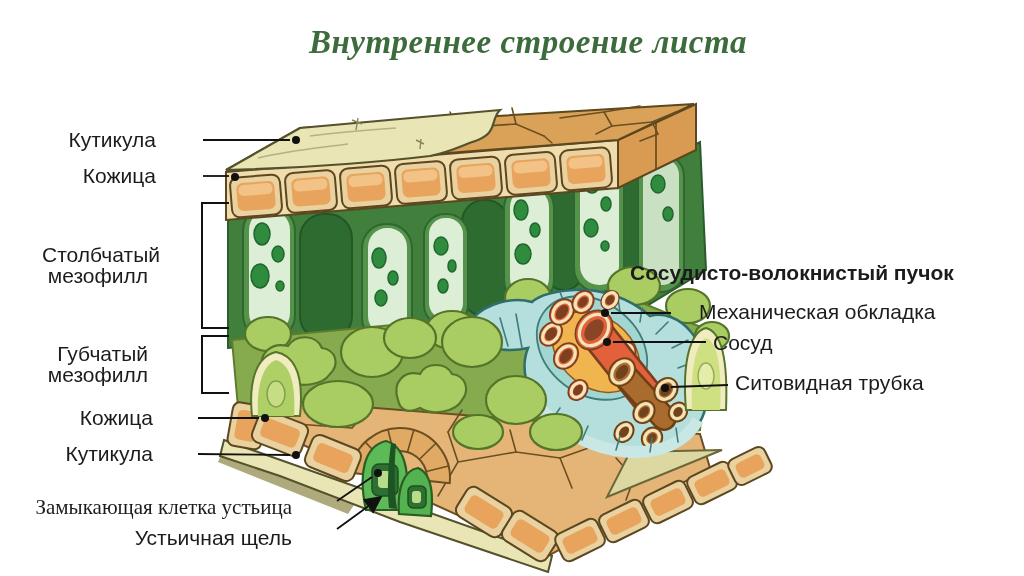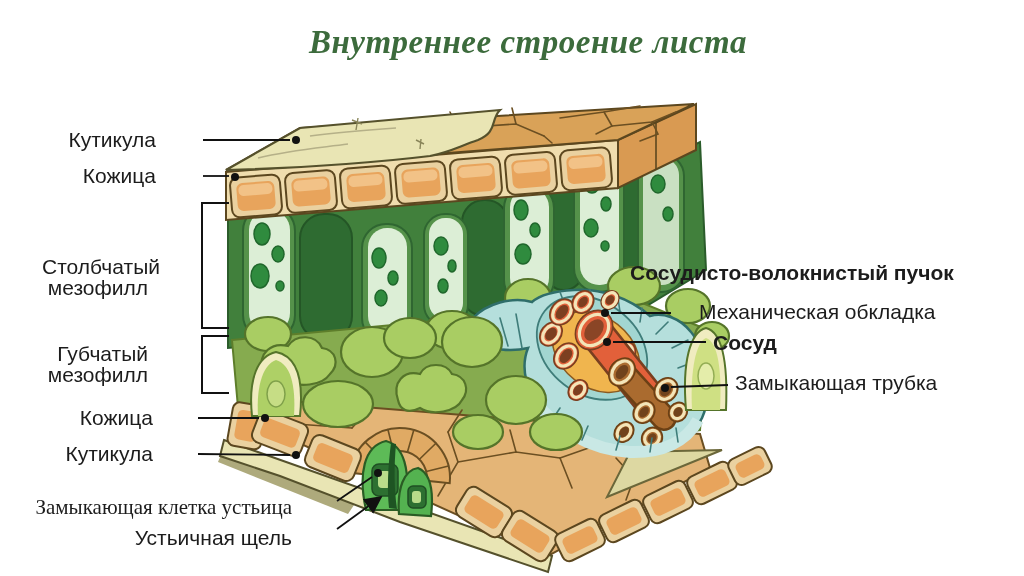--- a/index.html
+++ b/index.html
@@ -380,23 +380,23 @@
       <circle class="dot" cx="605" cy="313" r="4"></circle>
       <path class="ln" d="M613,342 H706"></path>
       <circle class="dot" cx="607" cy="342" r="4"></circle>
       <path class="ln" d="M671,387 L728,385"></path>
       <circle class="dot" cx="665" cy="388" r="4"></circle>
     </g>
   </svg>
 
   <div class="lbl r" style="top:129px; right:828px;">Кутикула</div>
   <div class="lbl r" style="top:165px; right:828px;">Кожица</div>
-  <div class="lbl r wrap" style="top:256px; right:836px;">Столбчатый мезофилл</div>
+  <div class="lbl r wrap" style="top:244px; right:836px;">Столбчатый мезофилл</div>
   <div class="lbl r wrap" style="top:343px; right:836px;text-align:right;">Губчатый мезофилл</div>
   <div class="lbl r" style="top:407px; right:831px;">Кожица</div>
   <div class="lbl r" style="top:443px; right:831px;">Кутикула</div>
   <div class="lbl r" style="top:497px; right:692px;font-family:Liberation Serif, serif;">Замыкающая клетка устьица</div>
   <div class="lbl b" style="top:262px; left:630px;">Сосудисто-волокнистый пучок</div>
   <div class="lbl r" style="top:527px; right:692px;">Устьичная щель</div>
   <div class="lbl" style="top:301px; left:699px;">Механическая обкладка</div>
-  <div class="lbl" style="top:332px; left:713px;font-weight:bold;">Сосуд</div>
-  <div class="lbl" style="top:372px; left:735px;">Замыкающая трубка</div>
+  <div class="lbl" style="top:332px; left:713px;">Сосуд</div>
+  <div class="lbl" style="top:372px; left:735px;">Ситовидная трубка</div>
 </div>
 
 </body></html>

